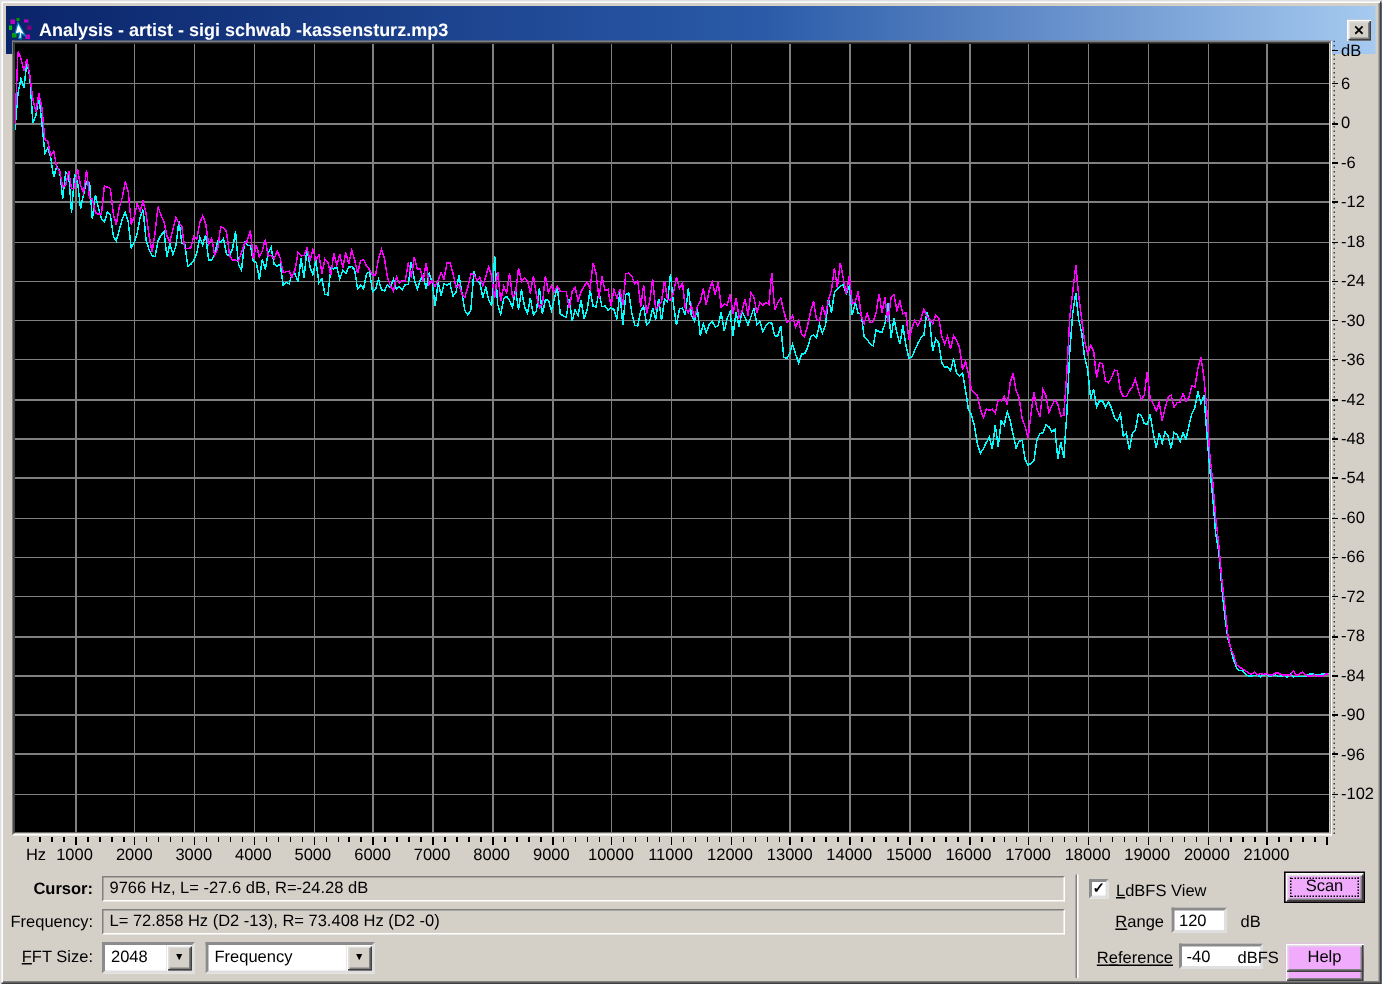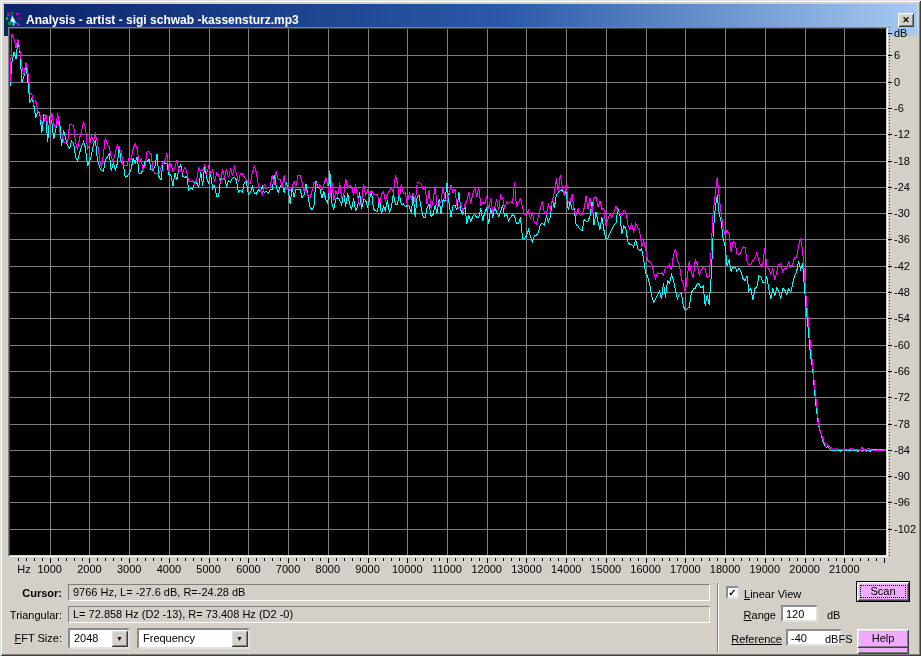--- a/index.html
+++ b/index.html
@@ -324,21 +324,21 @@
       <text x="6" y="453.1">-90</text>
       <line x1="0" y1="475.5" x2="4" y2="475.5" stroke="#000" shape-rendering="crispEdges"></line>
       <text x="6" y="479.4">-96</text>
       <line x1="0" y1="502.5" x2="4" y2="502.5" stroke="#000" shape-rendering="crispEdges"></line>
       <text x="6" y="505.7">-102</text>
     </svg>
 
   <div class="lbl right-lbl" style="left:0;top:587px;width:62px;font-weight:bold;">Cursor:</div>
   <div class="readout" style="left:68px;top:584px;width:642px;">9766 Hz, L= -27.6 dB, R=-24.28 dB</div>
 
-  <div class="lbl right-lbl" style="left:0;top:609px;width:62px;">Triangular:</div>
+  <div class="lbl right-lbl" style="left:0;top:609px;width:62px;">Frequency:</div>
   <div class="readout" style="left:68px;top:606px;width:642px;">L= 72.858 Hz (D2 -13), R= 73.408 Hz (D2 -0)</div>
 
   <div class="lbl right-lbl" style="left:0;top:632px;width:62px;"><span class="u">F</span><span>FT Size:</span></div>
   <div class="combo" style="left:68px;top:628px;width:62px;">
     <span>2048</span>
     <span class="arrow-btn">
         <span>▼</span>
       </span>
   </div>
   <div class="combo" style="left:137px;top:628px;width:113px;">
@@ -346,21 +346,21 @@
     <span class="arrow-btn">
         <span>▼</span>
       </span>
   </div>
 
   <div class="separator"></div>
 
   <div class="checkbox">
     <span>✓</span>
   </div>
-  <div class="lbl" style="left:744px;top:588px;"><span class="u">L</span><span>inear View</span></div>
+  <div class="lbl" style="left:744px;top:588px;"><span class="u">L</span><span>dBFS View</span></div>
 
   <div class="lbl right-lbl" style="left:740px;top:609px;width:36px;"><span class="u">R</span><span>ange</span></div>
   <input class="edit" style="left: 781px; top: 605px; width: 37px;" value="120">
   <div class="lbl" style="left:827px;top:609px;">dB</div>
 
   <div class="lbl right-lbl" style="left:724px;top:633px;width:58px;text-decoration:underline;"><span>R</span><span class="u">e</span><span>ference</span></div>
   <input class="edit" style="left: 786px; top: 629px; width: 56px;" value="-40">
   <div class="lbl" style="left:825px;top:633px;">dBFS</div>
 
   <div class="btn default" style="top:581px;">

